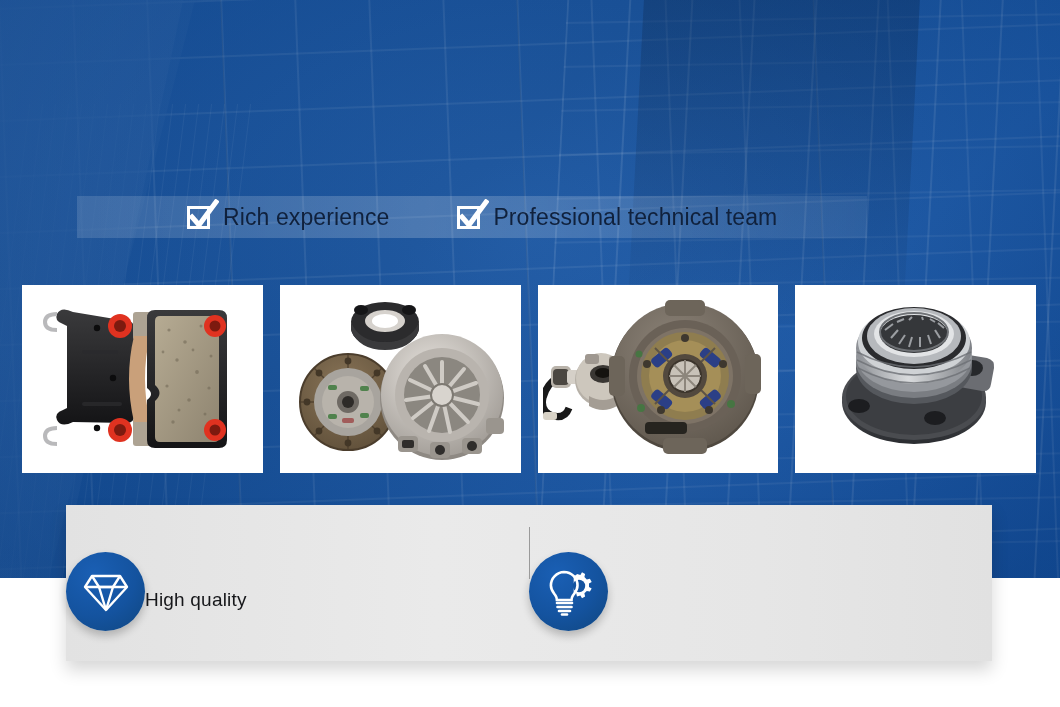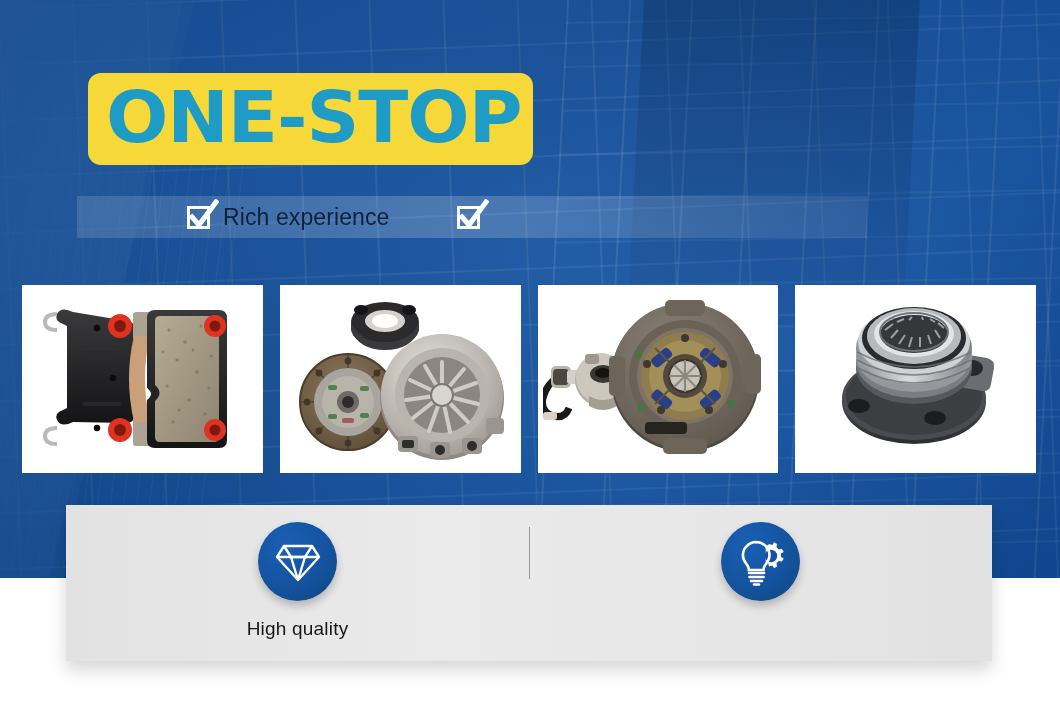--- a/index.html
+++ b/index.html
@@ -187,21 +187,21 @@
     width: 926px; height: 156px;
     background: linear-gradient(90deg, #e2e2e2 0%, #eaeaea 40%, #e6e6e6 75%, #e1e1e1 100%);
     box-shadow: 0 9px 16px rgba(0,0,0,0.16);
     display: flex;
     align-items: stretch;
   }
   .feature {
     flex: 1 1 0;
     position: relative;
     display: flex;
-    flex-direction: column;
+    flex-direction: row;
     align-items: center;
     justify-content: flex-start;
     padding-top: 17px;
   }
   .feature + .feature::before {
     content: "";
     position: absolute;
     left: 0; top: 22px;
     width: 1px; height: 52px;
     background: #9a9a9a;
@@ -233,23 +233,20 @@
     <div class="bg-grid"></div>
     <div class="bg-grid2"></div>
     <div class="bg-slab"></div>
     <div class="bg-ribs"></div>
     <div class="bg-wedge"></div>
     <div class="bg-wedge2"></div>
     <div class="bg-vignette"></div>
   </div>
 
   <div class="headline">
-    <div class="headline-box">
-      <span class="word">ONE-STOP</span>
-    </div>
   </div>
 
   <div class="subbar">
 
     <div class="sub-item first">
       <span class="check">
         <span class="box"></span>
         <svg width="34" height="34" viewBox="0 0 34 34">
           <path d="M7 18 L14 26 L31 3" fill="none" stroke="#ffffff" stroke-width="5" stroke-linecap="square" stroke-linejoin="miter"></path>
         </svg>
@@ -257,20 +254,21 @@
       <span class="sub-label">Rich experience</span>
     </div>
 
     <div class="sub-item second">
       <span class="check">
         <span class="box"></span>
         <svg width="34" height="34" viewBox="0 0 34 34">
           <path d="M7 18 L14 26 L31 3" fill="none" stroke="#ffffff" stroke-width="5" stroke-linecap="square" stroke-linejoin="miter"></path>
         </svg>
       </span>
+      <span class="sub-label">Professional technical team</span>
     </div>
 
   </div>
 
   <div class="cards">
 
     <div class="card">
       <svg width="230" height="178" viewBox="0 0 230 178">
         <defs>
           <linearGradient id="plate" x1="0" y1="0" x2="0" y2="1">

